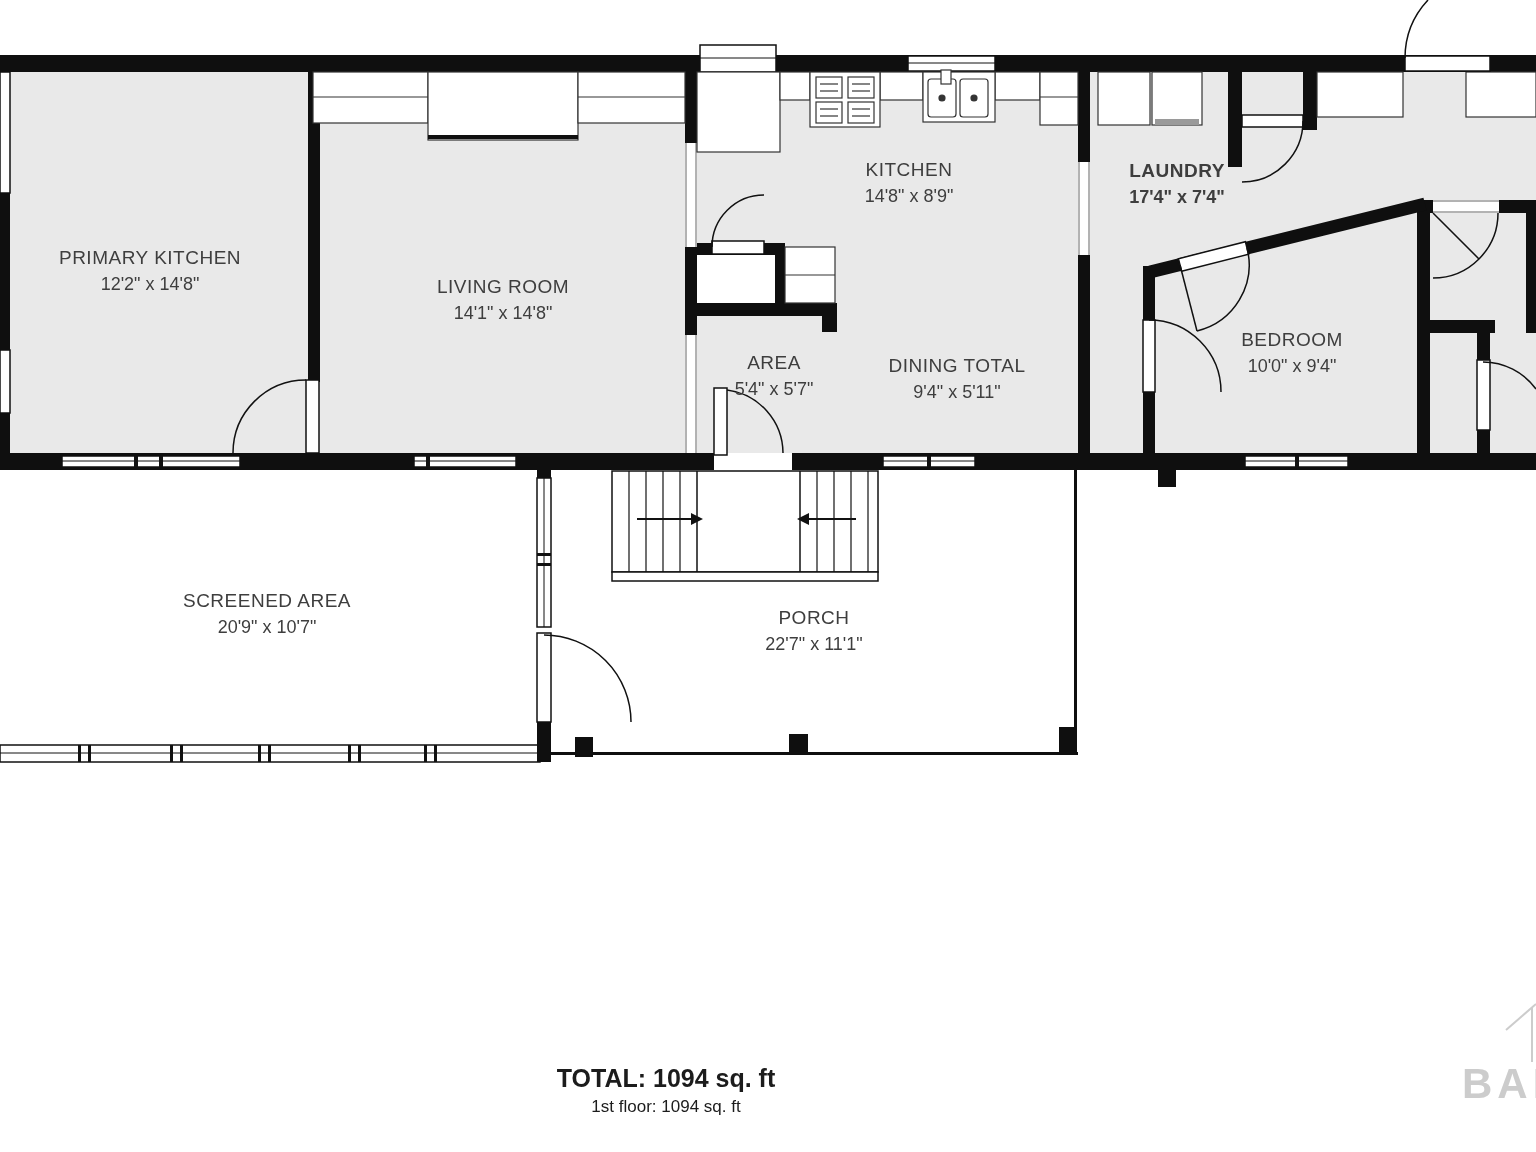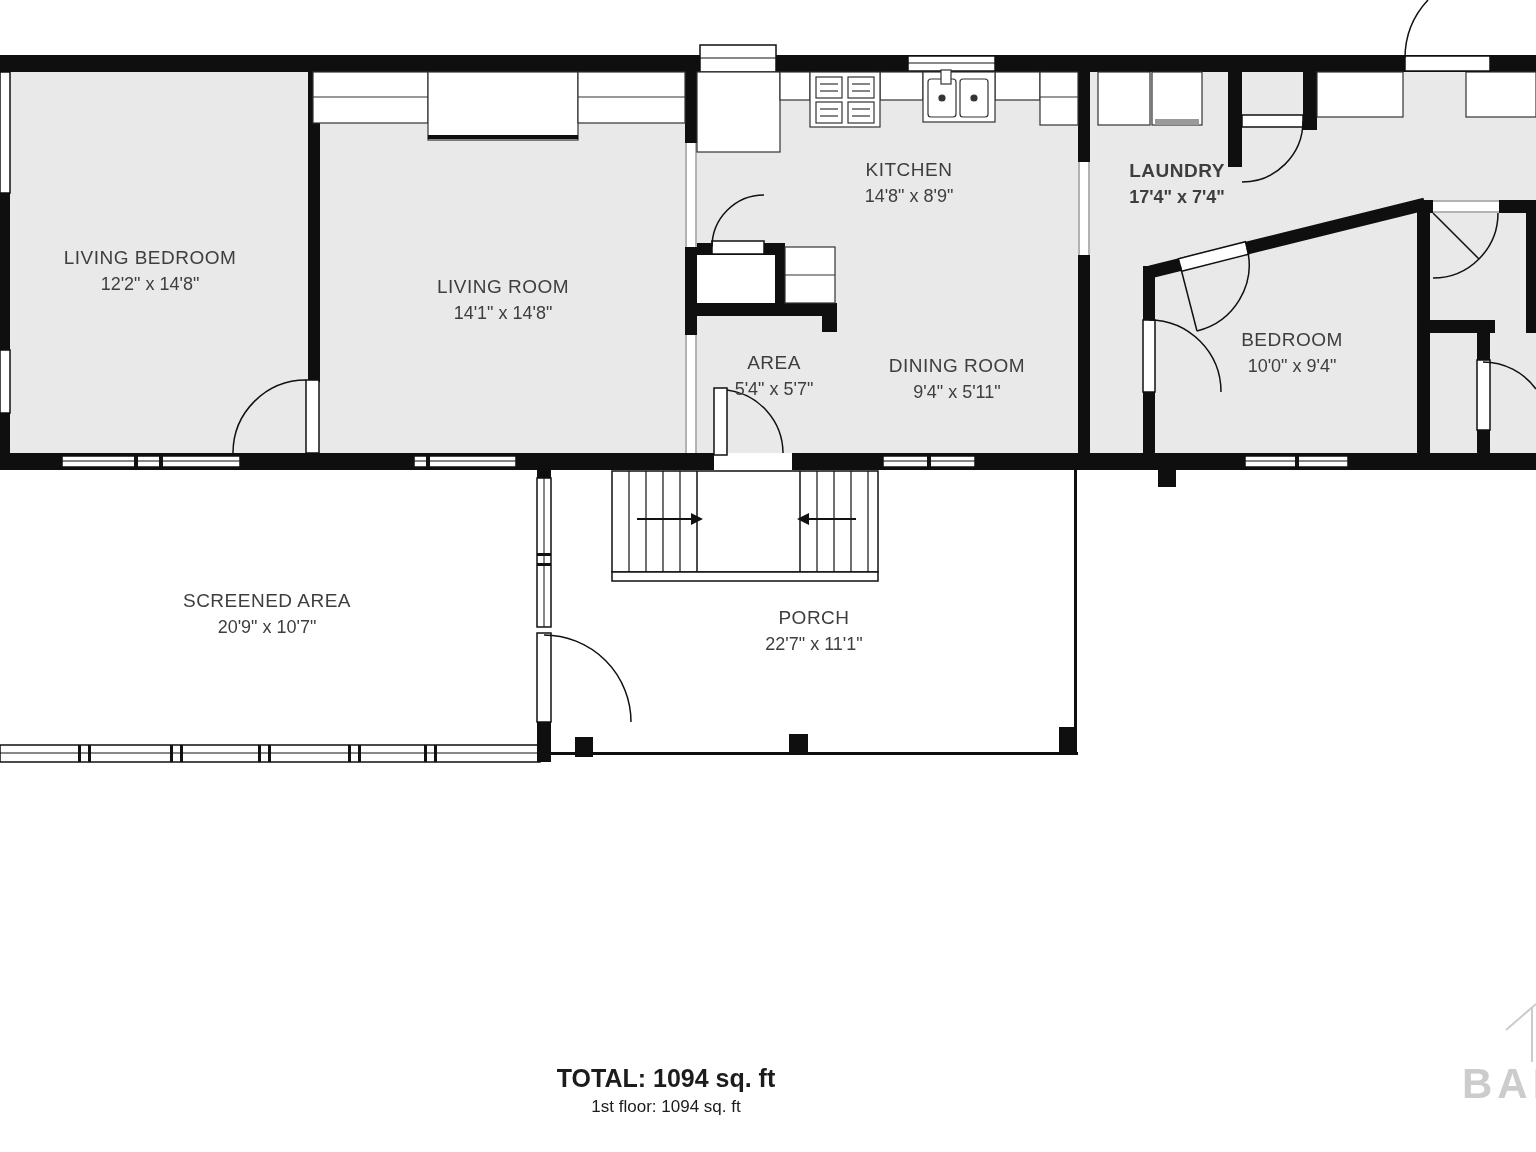--- a/index.html
+++ b/index.html
@@ -273,41 +273,41 @@
       </g>
     </g>
 
     <g stroke="#cccccc" stroke-width="2" fill="none">
       <path d="M1532,1008 L1532,1062"></path>
       <path d="M1536,1004 L1506,1030"></path>
     </g>
   </svg>
 
   <div class="room-label" style="left:0px;top:244px;">
-    <div class="room-name">LIVING BEDROOM</div>
+    <div class="room-name">PRIMARY KITCHEN</div>
     <div class="room-dims">12'2" x 14'8"</div>
   </div>
   <div class="room-label" style="left:353px;top:273px;">
     <div class="room-name">LIVING ROOM</div>
     <div class="room-dims">14'1" x 14'8"</div>
   </div>
   <div class="room-label" style="left:759px;top:156px;">
     <div class="room-name">KITCHEN</div>
     <div class="room-dims">14'8" x 8'9"</div>
   </div>
   <div class="room-label" style="left:1027px;top:157px;font-weight:bold;">
     <div class="room-name">LAUNDRY</div>
     <div class="room-dims">17'4" x 7'4"</div>
   </div>
   <div class="room-label" style="left:624px;top:349px;">
     <div class="room-name">AREA</div>
     <div class="room-dims">5'4" x 5'7"</div>
   </div>
   <div class="room-label" style="left:807px;top:352px;">
-    <div class="room-name">DINING ROOM</div>
+    <div class="room-name">DINING TOTAL</div>
     <div class="room-dims">9'4" x 5'11"</div>
   </div>
   <div class="room-label" style="left:1142px;top:326px;">
     <div class="room-name">BEDROOM</div>
     <div class="room-dims">10'0" x 9'4"</div>
   </div>
   <div class="room-label" style="left:117px;top:587px;">
     <div class="room-name">SCREENED AREA</div>
     <div class="room-dims">20'9" x 10'7"</div>
   </div>

